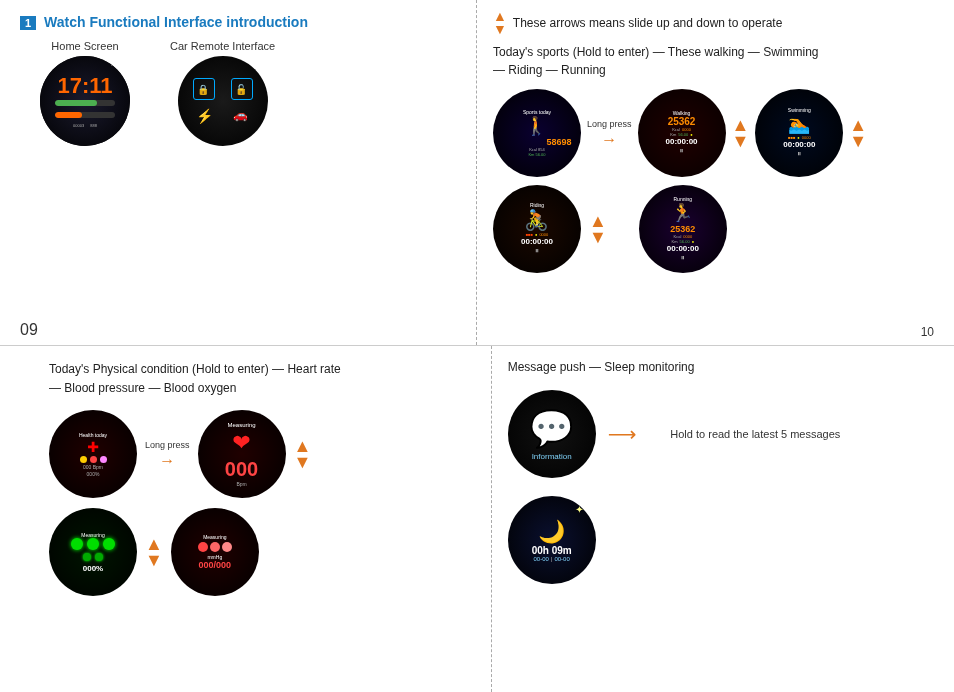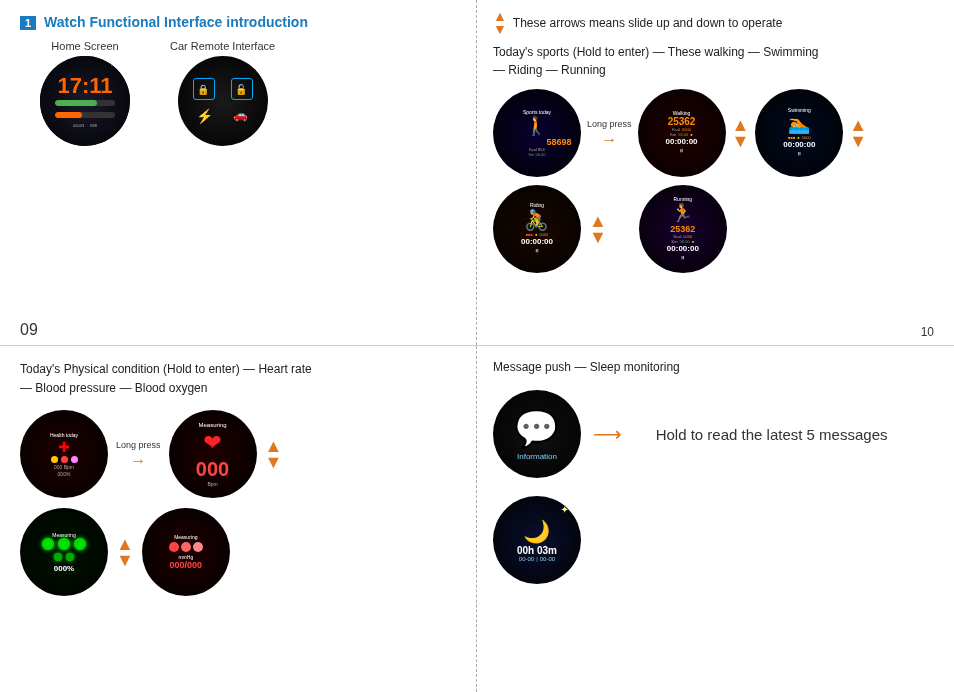--- a/index.html
+++ b/index.html
@@ -47,20 +47,21 @@
       padding: 10px 16px;
       position: relative;
     }
 
     
     .left-bottom {
       width: 477px;
       padding: 14px 20px;
       border-right: 1px dashed #aaa;
       position: relative;
+      margin-left: 29px;
     }
 
     
     .right-bottom {
       width: 477px;
       padding: 14px 16px;
       position: relative;
     }
 
     
@@ -331,21 +332,21 @@
       margin-top: 2px;
     }
 
     
     .arrow-right-orange {
       color: #e07820;
       font-size: 20px;
     }
 
     .hold-label {
-      font-size: 15px;
+      font-size: 11px;
       color: #333;
       padding-left: 22px;
     }
 
     
     .health-screen {
       width: 100%;
       height: 100%;
       background: radial-gradient(circle, #200000 0%, #000 100%);
       display: flex;
@@ -794,21 +795,21 @@
           <span class="arrow-right-orange">⟶</span>
           <span class="hold-label">Hold to read the latest 5 messages</span>
         </div>
 
         <div class="message-item">
           <div class="info-watch-circle">
             <div class="sleep-screen">
               <div style="position:relative;width:100%;height:100%;display:flex;flex-direction:column;align-items:center;justify-content:center;">
                 <span style="position:absolute;top:8px;right:12px;color:#ffff88;font-size:10px;">✦</span>
                 <span style="font-size:22px;">🌙</span>
-                <span class="sleep-time-text">00h 03m</span>
+                <span class="sleep-time-text">00h 09m</span>
                 <div style="display:flex;gap:2px;">
                   <span class="sleep-time-small">00-00</span>
                   <span style="color:#aaa;font-size:6px;">|</span>
                   <span class="sleep-time-small">00-00</span>
                 </div>
               </div>
             </div>
           </div>
         </div>
       </div>

